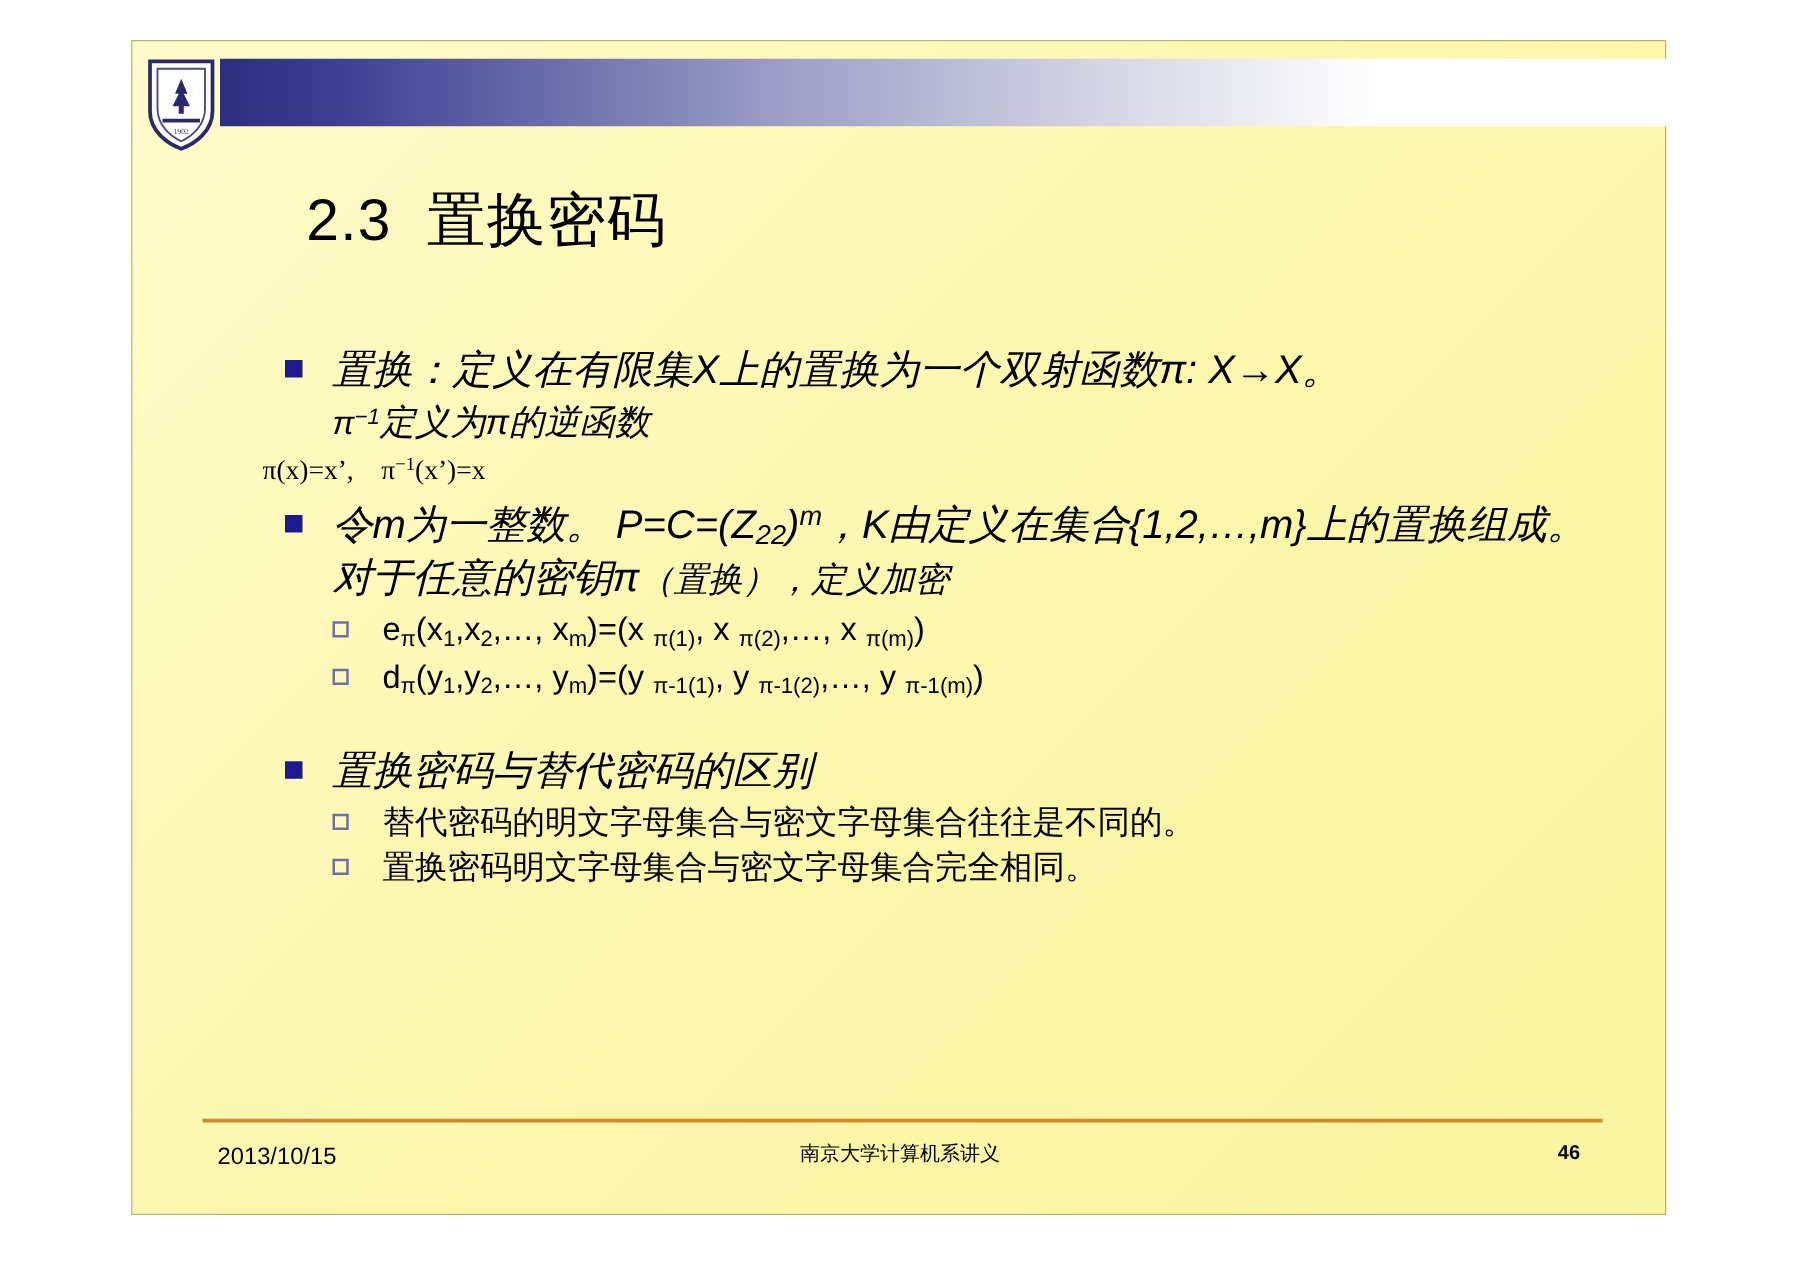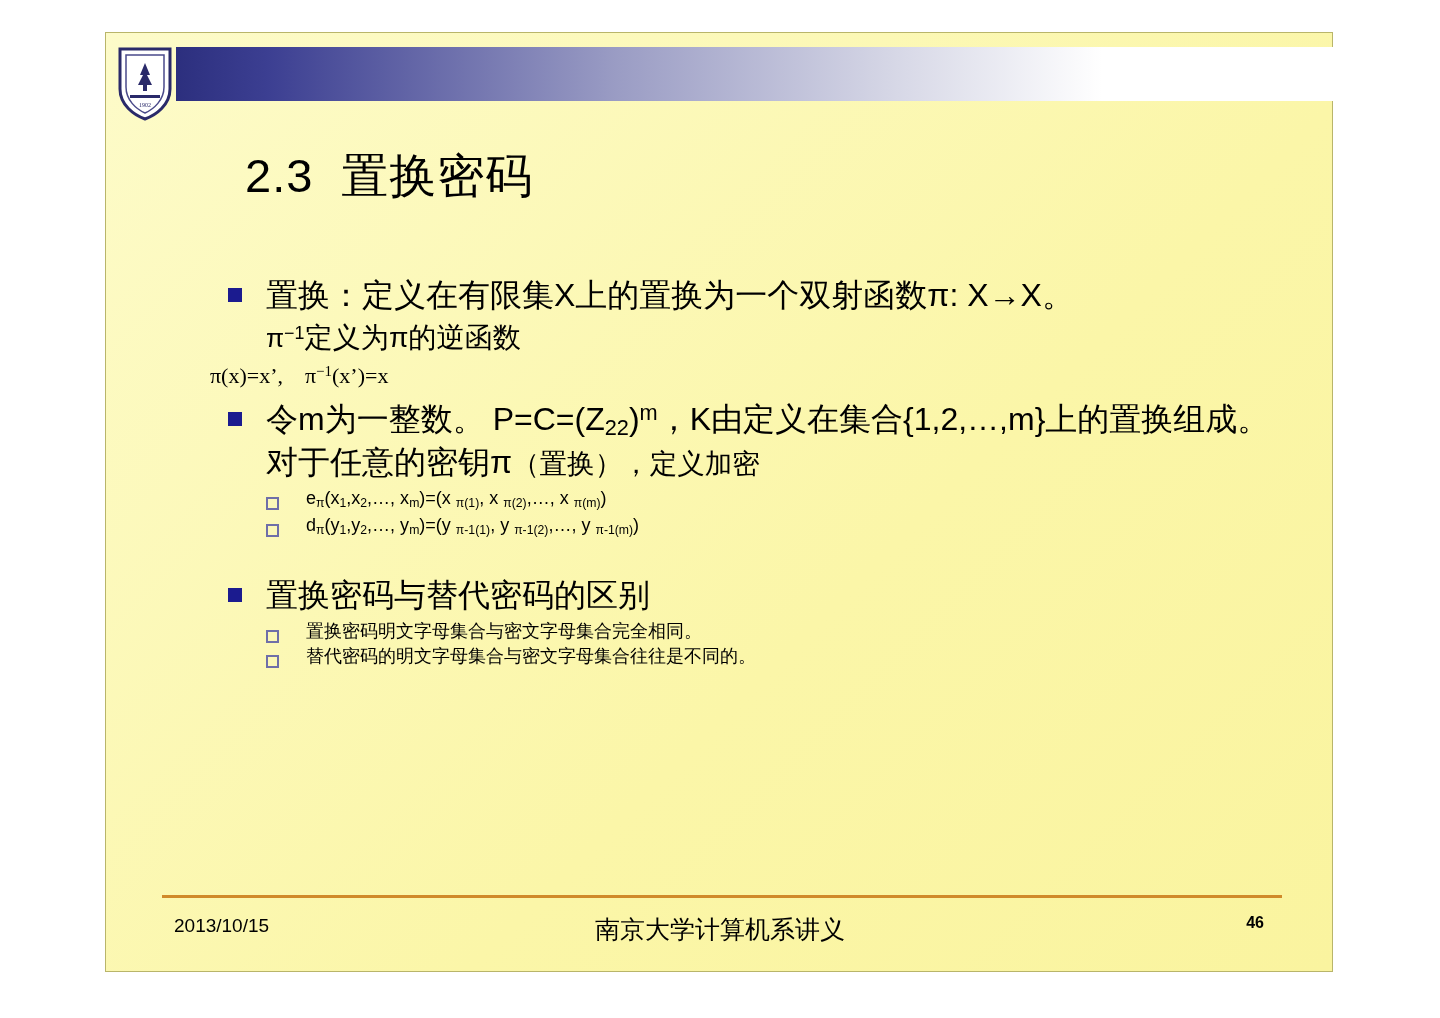--- a/index.html
+++ b/index.html
@@ -71,33 +71,34 @@
   }
 
   .l1 {
     position: relative;
     padding-left: 56px;
     font-size: 32px;
     line-height: 1.28;
     color: #000000;
     font-family: "Liberation Serif", serif;
     margin-bottom: 4px;
+    font-style: italic;
   }
   .l1 > .bullet {
     position: absolute;
     left: 18px;
     top: 13px;
     width: 14px;
     height: 14px;
     background: #1b1b8f;
   }
   .l2 {
     position: relative;
     padding-left: 96px;
-    font-size: 18px;
+    font-size: 26px;
     line-height: 1.3;
     color: #000000;
     font-family: "Liberation Serif", serif;
     margin-bottom: 2px;
   }
   .l2 > .bullet-sq {
     position: absolute;
     left: 56px;
     top: 10px;
     width: 13px;
@@ -141,21 +142,21 @@
     color: #000000;
     font-family: "Liberation Sans", sans-serif;
     text-align: right;
   }
   .f-center {
     position: absolute;
     left: 0;
     top: 8px;
     width: 1228px;
     text-align: center;
-    font-size: 25px;
+    font-size: 16px;
     font-family: "Liberation Serif", serif;
     color: #000000;
   }
   .f-page {
     position: absolute;
     right: 70px;
     top: 9px;
     font-size: 16px;
     font-weight: bold;
     font-family: "Liberation Sans", sans-serif;
@@ -214,26 +215,26 @@
 
     <div class="spacer"></div>
 
     <div class="l1">
       <span class="bullet"></span>
       <span>置换密码与替代密码的区别</span>
     </div>
 
     <div class="l2">
       <span class="bullet-sq"></span>
+      <span>替代密码的明文字母集合与密文字母集合往往是不同的。</span>
+    </div>
+
+    <div class="l2">
+      <span class="bullet-sq"></span>
       <span>置换密码明文字母集合与密文字母集合完全相同。</span>
-    </div>
-
-    <div class="l2">
-      <span class="bullet-sq"></span>
-      <span>替代密码的明文字母集合与密文字母集合往往是不同的。</span>
     </div>
 
   </div>
 
   <div class="footline"></div>
   <div class="footer">
     <div class="f-date">2013/10/15</div>
     <div class="f-center">南京大学计算机系讲义</div>
     <div class="f-page">46</div>
   </div>

